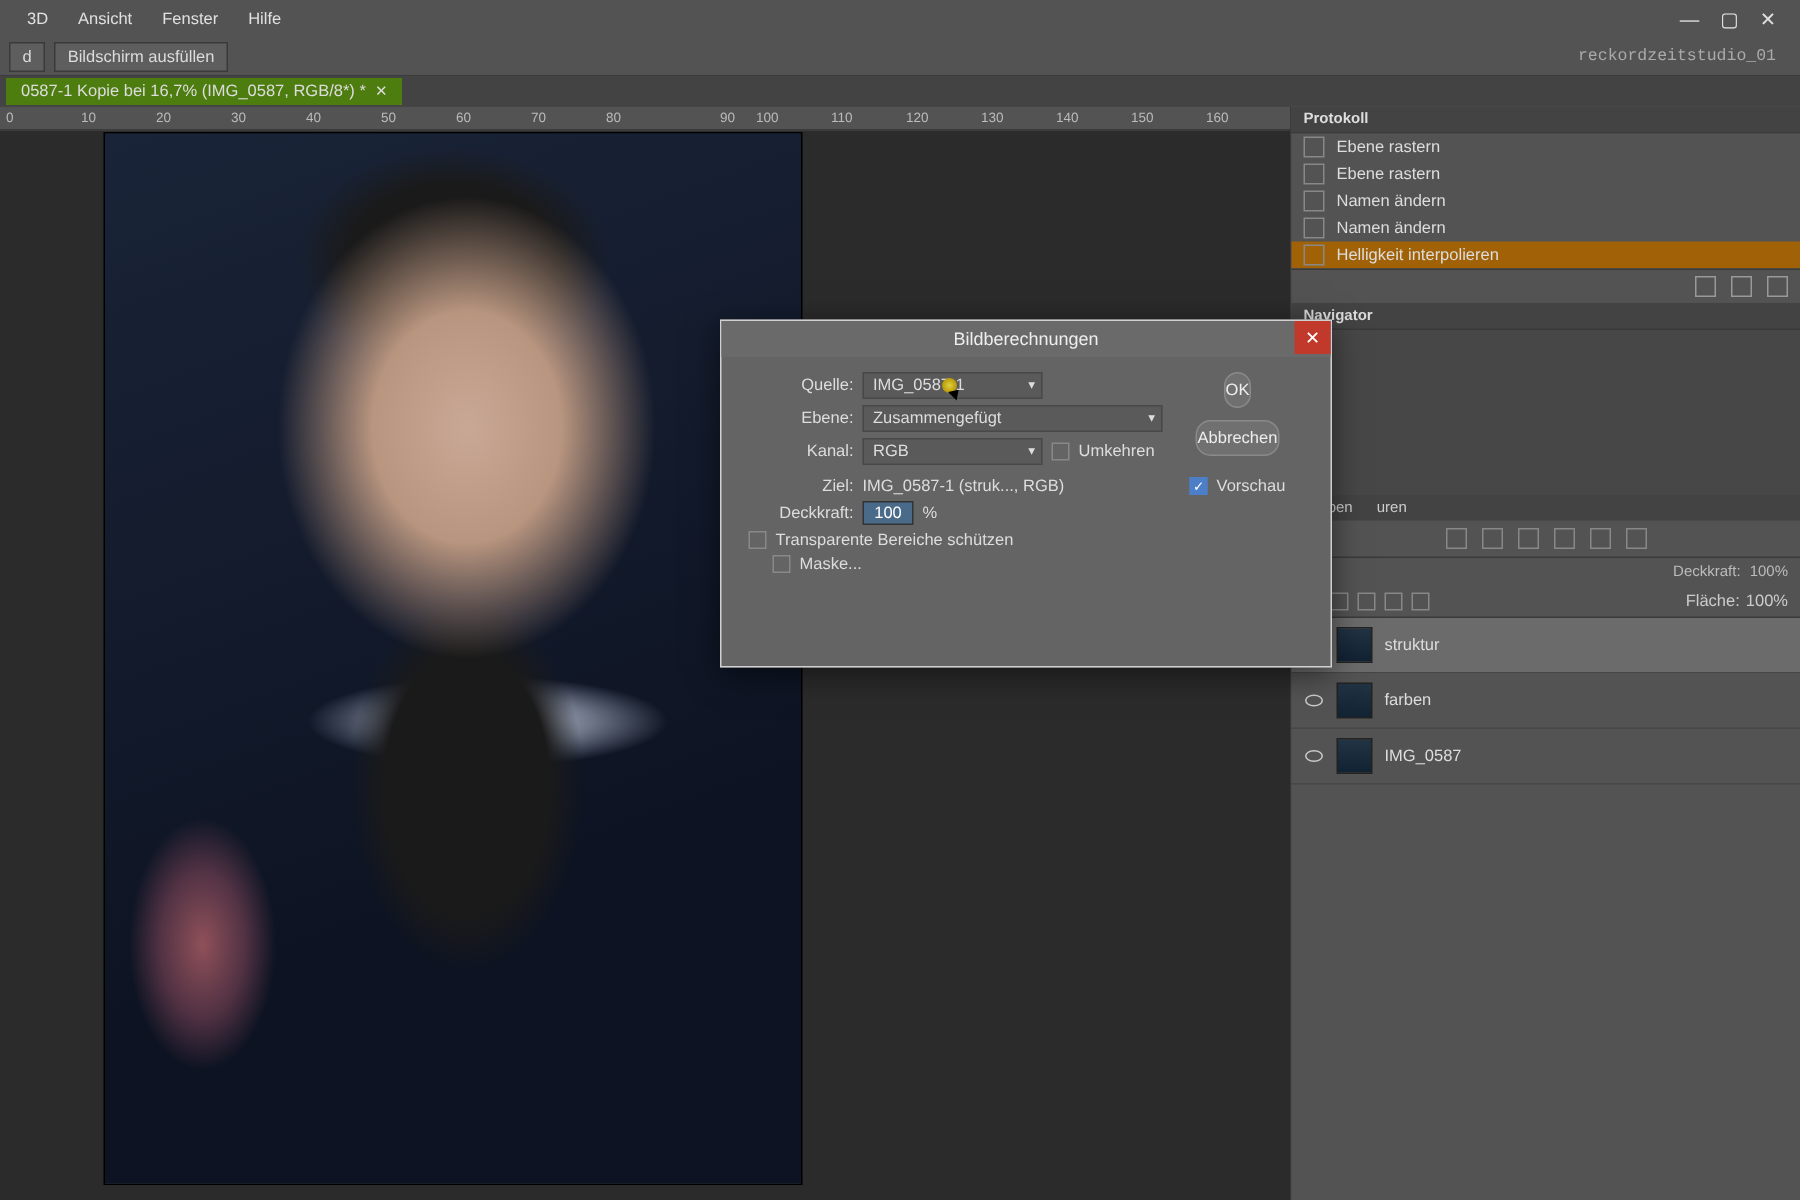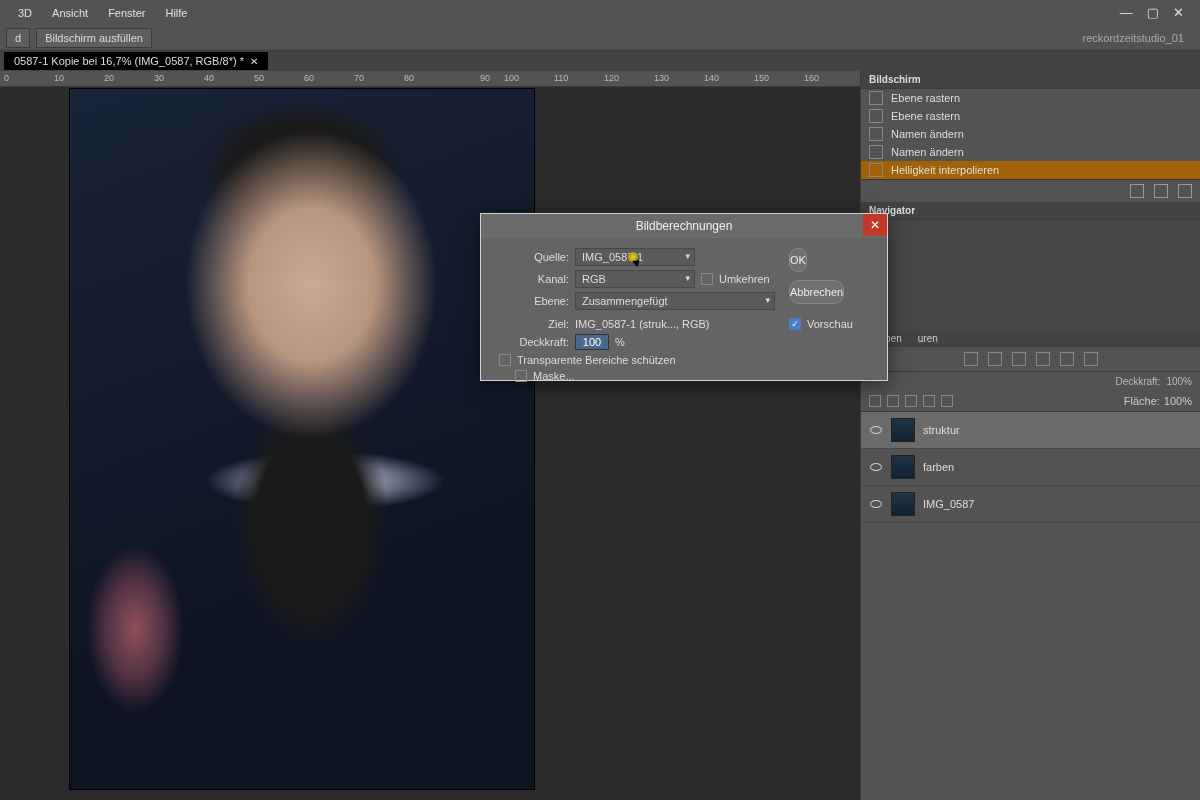--- a/index.html
+++ b/index.html
@@ -7,25 +7,25 @@
 
 
 .menubar { height: 25px; background: #535353; display: flex; align-items: center; padding: 0 8px; color: #e0e0e0; }
 .menubar .menu-item { padding: 4px 10px; cursor: default; }
 .menubar .window-controls { margin-left: auto; display: flex; gap: 14px; padding-right: 8px; }
 .menubar .window-controls span { font-size: 13px; }
 
 
 .optionsbar { height: 26px; background: #535353; display: flex; align-items: center; padding: 0 6px; border-bottom: 1px solid #3a3a3a; }
 .optionsbar .btn { background: #5e5e5e; border: 1px solid #3a3a3a; padding: 3px 8px; margin-right: 6px; font-size: 11px; color: #dcdcdc; }
-.optionsbar .right-label { margin-left: auto; color: #aaa; font-size: 11px; padding-right: 10px; }
+.optionsbar .right-label { margin-left: auto; color: #aaa; font-size: 11px; padding-right: 10px; font-family: Liberation Mono, monospace; }
 
 
 .doctab-row { height: 20px; background: #434343; display: flex; align-items: center; padding-left: 4px; }
-.doctab { padding: 3px 10px; background: #000000; font-size: 11px; color: #ddd; display: flex; align-items: center; gap: 6px; }
+.doctab { padding: 3px 10px; background: #4d7c0f; font-size: 11px; color: #ddd; display: flex; align-items: center; gap: 6px; }
 .doctab .close { font-size: 10px; }
 
 
 .main { position: absolute; top: 71px; bottom: 0; left: 0; right: 0; display: flex; }
 
 
 .canvas-holder { flex: 1; position: relative; background: #2b2b2b; }
 .ruler-h { position: absolute; top: 0; left: 0; right: 0; height: 16px; background: #535353; border-bottom: 1px solid #3a3a3a; display: flex; font-size: 9px; color: #bbb; overflow: hidden;}
 .ruler-h span { position: absolute; top: 2px; }
 .canvas { position: absolute; top: 18px; left: 70px; width: 464px; height: 700px; background: linear-gradient(180deg,#1e2838 0%,#0e1626 100%); box-shadow: 0 0 0 1px #000; overflow:hidden;}
@@ -68,28 +68,28 @@
 .layer-list { }
 .layer-row { display: flex; align-items: center; gap: 8px; padding: 6px 8px; border-bottom: 1px solid #474747;}
 .layer-row.selected{background:#6b6b6b;}
 .eye { width: 14px; height: 14px; display:flex; align-items:center; justify-content:center;}
 .eye::before{content:"";width:10px;height:6px;border:1px solid #ccc;border-radius:50%;}
 .thumb { width: 24px; height: 24px; background: linear-gradient(#234,#123); border: 1px solid #222; }
 .layer-name { font-size: 11px; color: #ddd; }
 
 
 .dialog {
-  position: absolute; left: 480px; top: 213px; width: 408px; height: 168px;
+  position: absolute; left: 480px; top: 213px; width: 408px; height: 232px;
   background: #646464; border: 1px solid #d0d0d0; box-shadow: 0 4px 20px rgba(0,0,0,0.5);
 }
 .dialog-title { height: 24px; display: flex; align-items: center; justify-content: center; background: #6a6a6a; color: #eee; font-size: 12px; position: relative; }
 .dialog-close { position: absolute; right: 0; top: 0; width: 24px; height: 22px; background: #c0392b; color: #fff; display: flex; align-items: center; justify-content: center; font-size: 12px; }
 .dialog-body { padding: 10px 26px 10px 14px; display: flex; gap: 14px; }
 .dialog-left { flex: 1; }
-.dialog-right { width: 88px; display:flex; flex-direction:column; gap: 8px; align-items:flex-start;}
+.dialog-right { width: 88px; display:flex; flex-direction:column; gap: 8px; align-items:center;}
 .dlg-btn { background: #707070; border: 1px solid #8a8a8a; padding: 5px 0; text-align: center; color: #eee; font-size: 11px; border-radius: 10px;}
 .form-row { display: flex; align-items: center; margin-bottom: 4px; gap: 6px; }
 .form-row label { width: 74px; text-align: right; color: #ddd; font-size: 11px; }
 .select { background: #5a5a5a; border: 1px solid #484848; padding: 2px 18px 2px 6px; color: #ddd; font-size: 11px; position: relative; min-width: 110px; }
 .select::after { content: "▾"; position: absolute; right: 4px; top: 2px; font-size: 9px; }
 .inputnum { background: #4a6a8a; border: 1px solid #333; color: #fff; width: 34px; padding: 1px 3px; font-size: 11px; text-align:center;}
 .checkbox { width: 12px; height: 12px; border: 1px solid #888; display: inline-flex; align-items:center; justify-content:center; font-size:9px; color:#fff;}
 .checkbox.checked{background:#4d7ec8;border-color:#4d7ec8;}
 .static-text{color:#ddd;font-size:11px;}
 .cursor { position: absolute; left: 628px; top: 252px; pointer-events:none; }
@@ -146,21 +146,21 @@
       <span style="left:704px">140</span>
       <span style="left:754px">150</span>
       <span style="left:804px">160</span>
     </div>
     <div class="canvas">
       <div class="portrait"></div>
     </div>
   </div>
 
   <div class="panels">
-    <div class="panel-header">Bildschirm</div>
+    <div class="panel-header">Protokoll</div>
     <div class="history-list">
       <div class="history-item">
           <span class="hicon"></span>
           <span>Ebene rastern</span>
         </div>
       <div class="history-item">
           <span class="hicon"></span>
           <span>Ebene rastern</span>
         </div>
       <div class="history-item">
@@ -241,28 +241,28 @@
     <span>Bildberechnungen</span>
     <div class="dialog-close">✕</div>
   </div>
   <div class="dialog-body">
     <div class="dialog-left">
       <div class="form-row">
         <label>Quelle:</label>
         <div class="select" style="min-width:120px">IMG_0587-1</div>
       </div>
       <div class="form-row">
+        <label>Ebene:</label>
+        <div class="select" style="min-width:200px">Zusammengefügt</div>
+      </div>
+      <div class="form-row">
         <label>Kanal:</label>
         <div class="select" style="min-width:120px">RGB</div>
         <span class="checkbox"></span>
         <span class="static-text">Umkehren</span>
-      </div>
-      <div class="form-row">
-        <label>Ebene:</label>
-        <div class="select" style="min-width:200px">Zusammengefügt</div>
       </div>
       <div class="form-row" style="margin-top:8px;">
         <label>Ziel:</label>
         <span class="static-text">IMG_0587-1 (struk..., RGB)</span>
       </div>
       <div class="form-row">
         <label>Deckkraft:</label>
         <div class="inputnum">100</div>
         <span class="static-text">%</span>
       </div>

